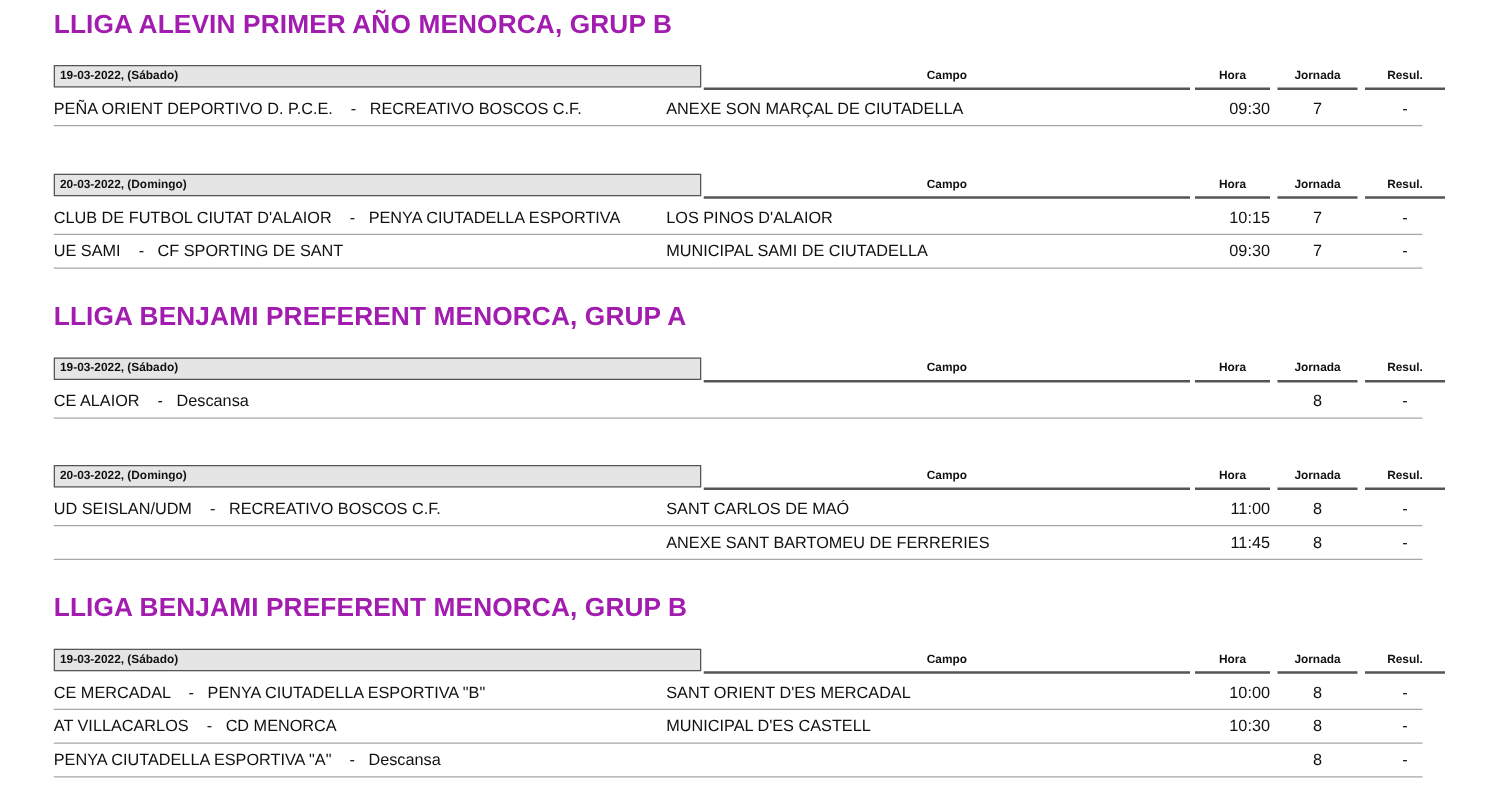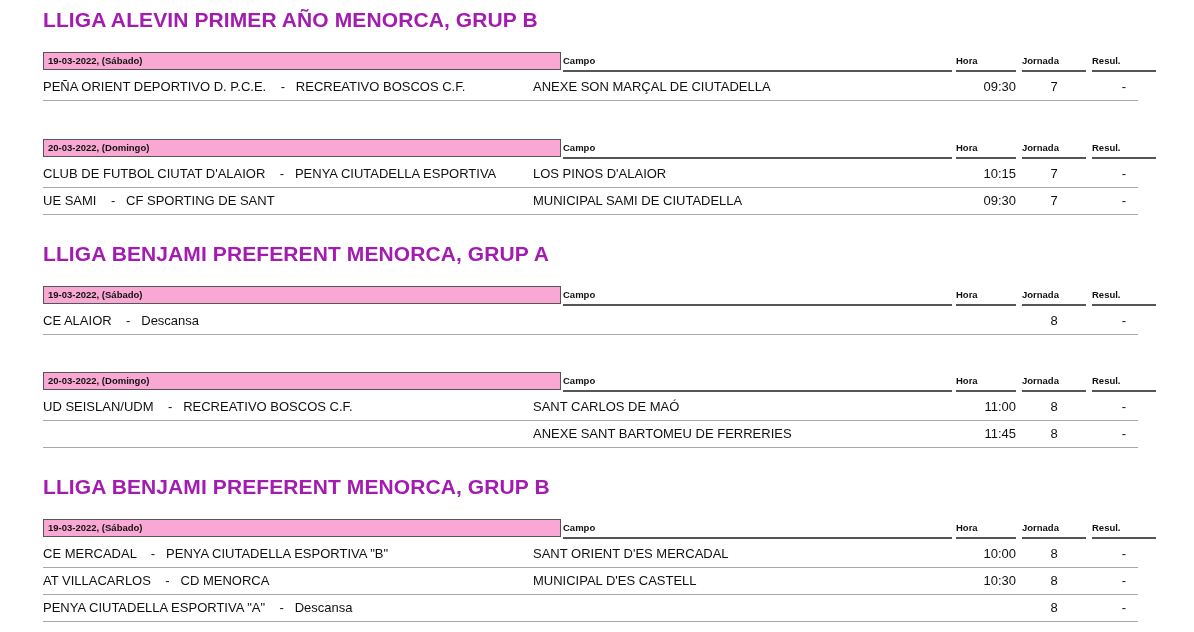--- a/index.html
+++ b/index.html
@@ -2,24 +2,24 @@
 <html><head>
 <meta charset="utf-8">
 <style>
   html, body { margin: 0; padding: 0; background: #ffffff; }
   body { width: 1194px; height: 632px; position: relative; overflow: hidden;
          font-family: "Liberation Sans", sans-serif; color: #111; }
   .league-title { position: absolute; left: 43px; font-size: 21px; font-weight: bold; letter-spacing: 0.1px; color: #a21caf; }
   .block { position: absolute; left: 43px; width: 1120px; }
   .hdr { position: relative; height: 22px; }
   .date-box { position: absolute; left: 0; top: 0; width: 512px; height: 16px;
-              background: #f9a8d4; border: 1.5px solid #555; box-sizing: content-box;
+              background: #e5e5e5; border: 1.5px solid #555; box-sizing: content-box;
               font-size: 9.5px; font-weight: bold; line-height: 16px; padding-left: 4px; }
   .col-h { position: absolute; top: 2px; height: 16px; font-size: 9.5px; font-weight: bold;
-           text-align: left; line-height: 14px; border-bottom: 2px solid #555; }
+           text-align: center; line-height: 14px; border-bottom: 2px solid #555; }
   .h-campo { left: 520px; width: 389px; }
   .h-hora  { left: 913px; width: 60px; }
   .h-jor   { left: 979px; width: 64px; }
   .h-res   { left: 1049px; width: 64px; }
   .row { position: relative; height: 26px; border-bottom: 1.5px solid #a8a8a8; width: 1095px; font-size: 13px; }
   .row span { position: absolute; top: 5px; white-space: pre; }
   .c-match { left: 0; }
   .c-campo { left: 490px; }
   .c-hora  { left: 913px; width: 60px; text-align: right; }
   .c-jor   { left: 979px; width: 64px; text-align: center; }

